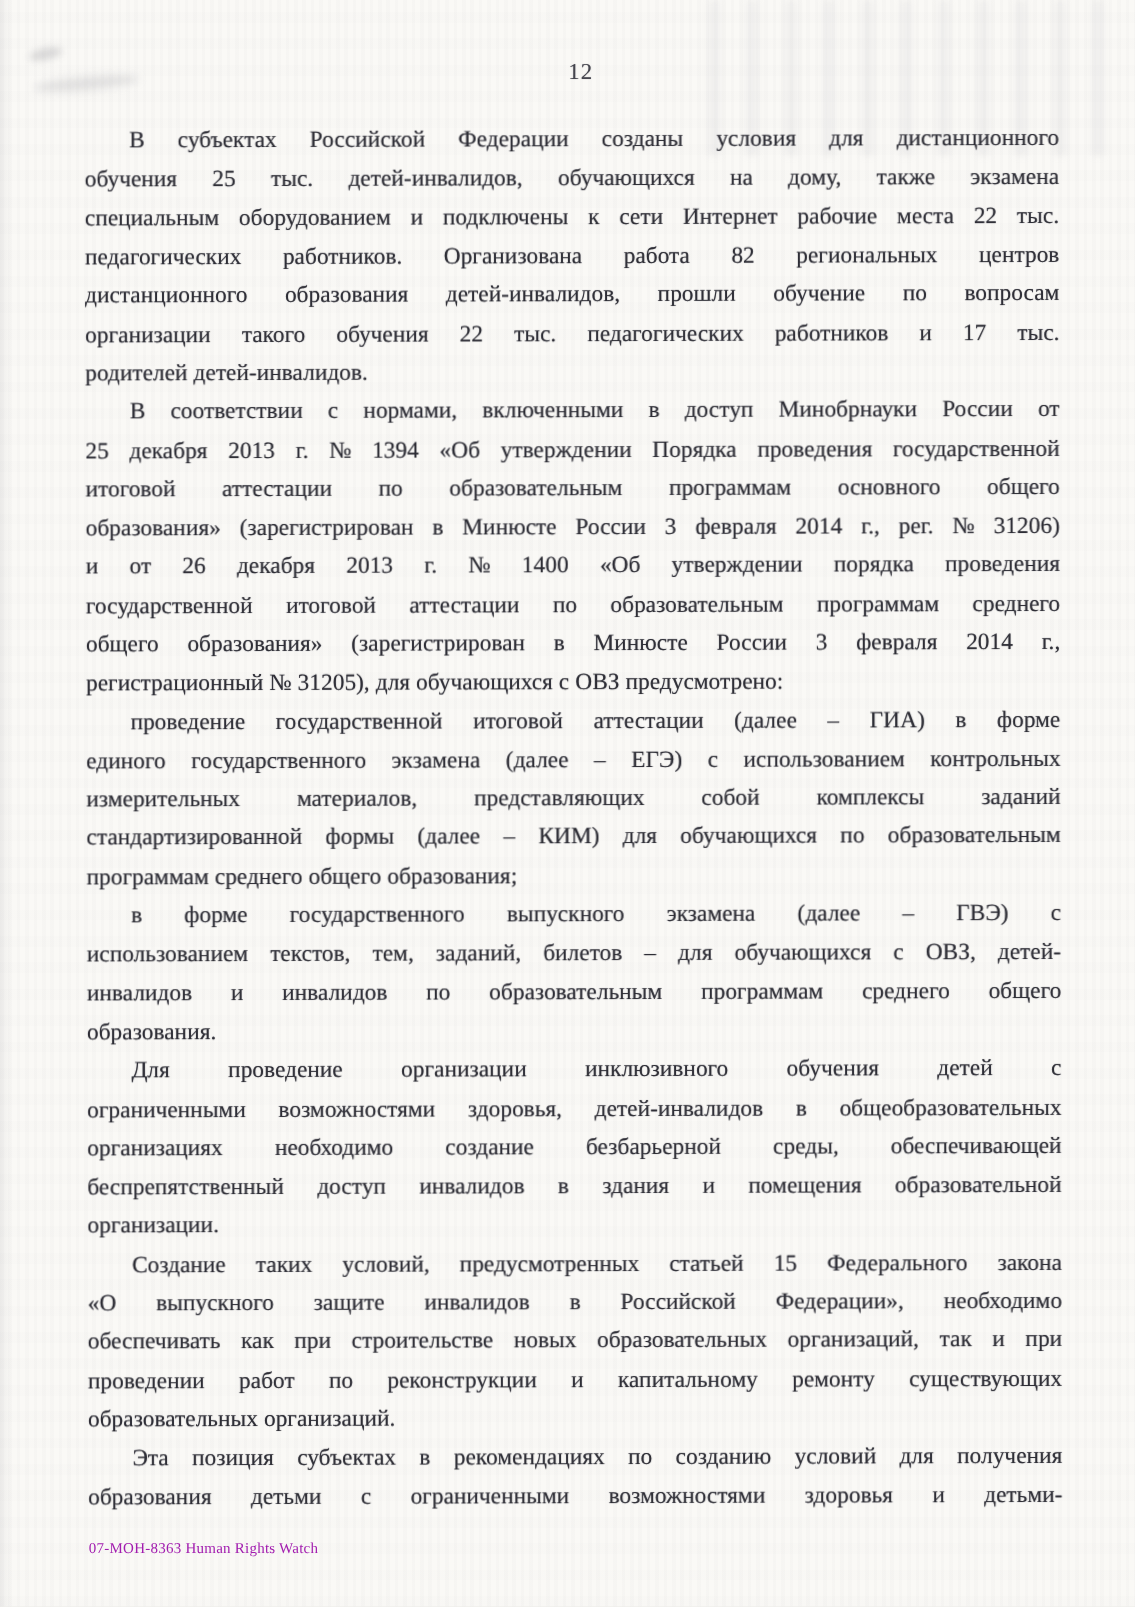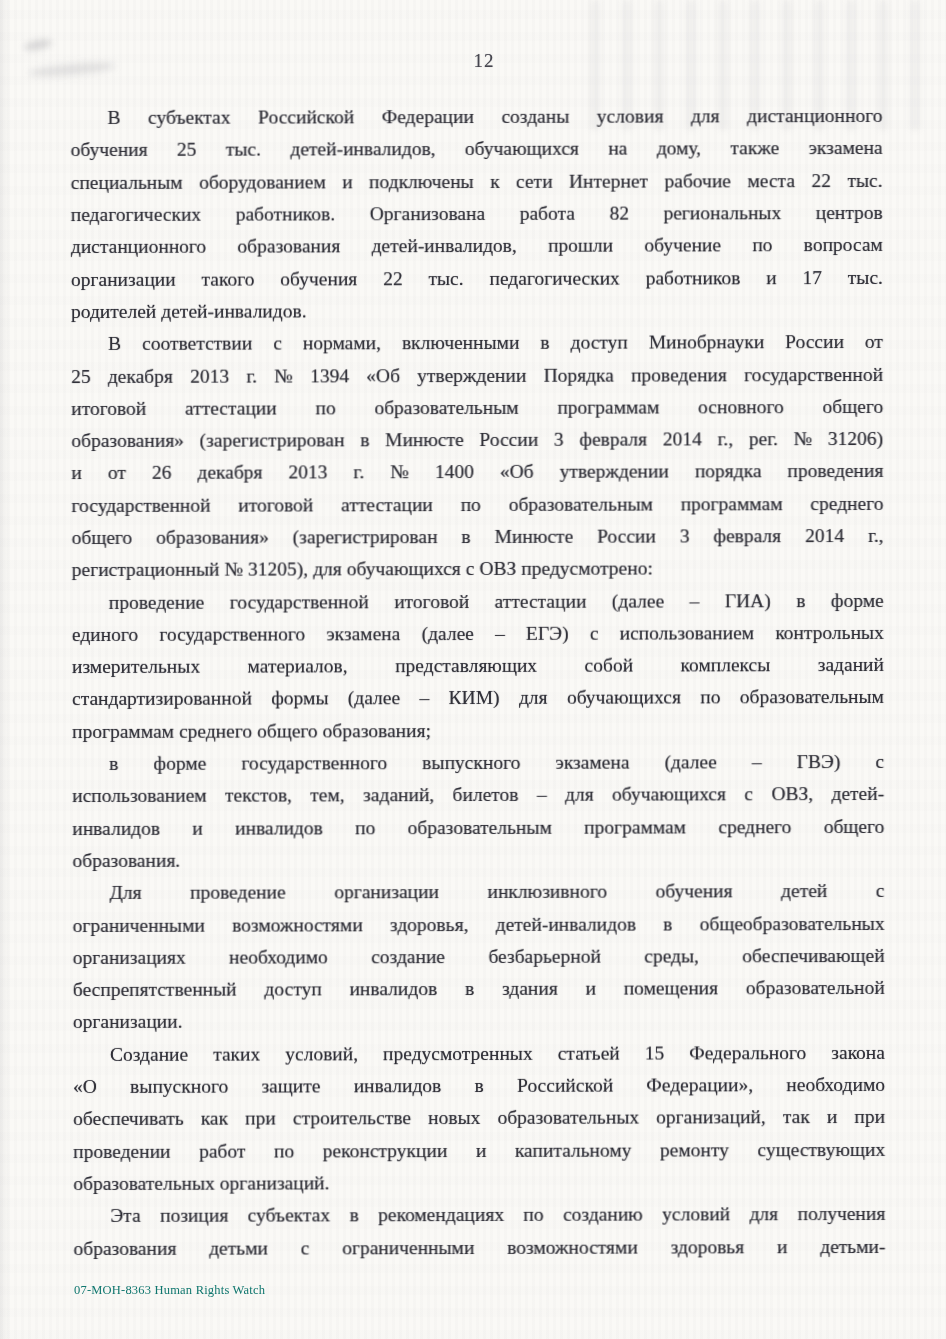--- a/index.html
+++ b/index.html
@@ -101,21 +101,21 @@
     text-shadow: 0 0 0.8px rgba(45,45,58,0.55);
   }
   .line.first { padding-left: 37px; }
   .line.lastline { justify-content: flex-start; gap: 5px; }
 
   .footer-stamp {
     position: absolute;
     left: 74px;
     top: 1283px;
     font-size: 12.5px;
-    color: #0f766e;
+    color: #a21caf;
     letter-spacing: 0.2px;
     filter: blur(0.2px);
   }
 </style>
 </head>
 <body>
 
 <div class="page">
   <div class="grain"></div>
   <div class="streaks"></div>

